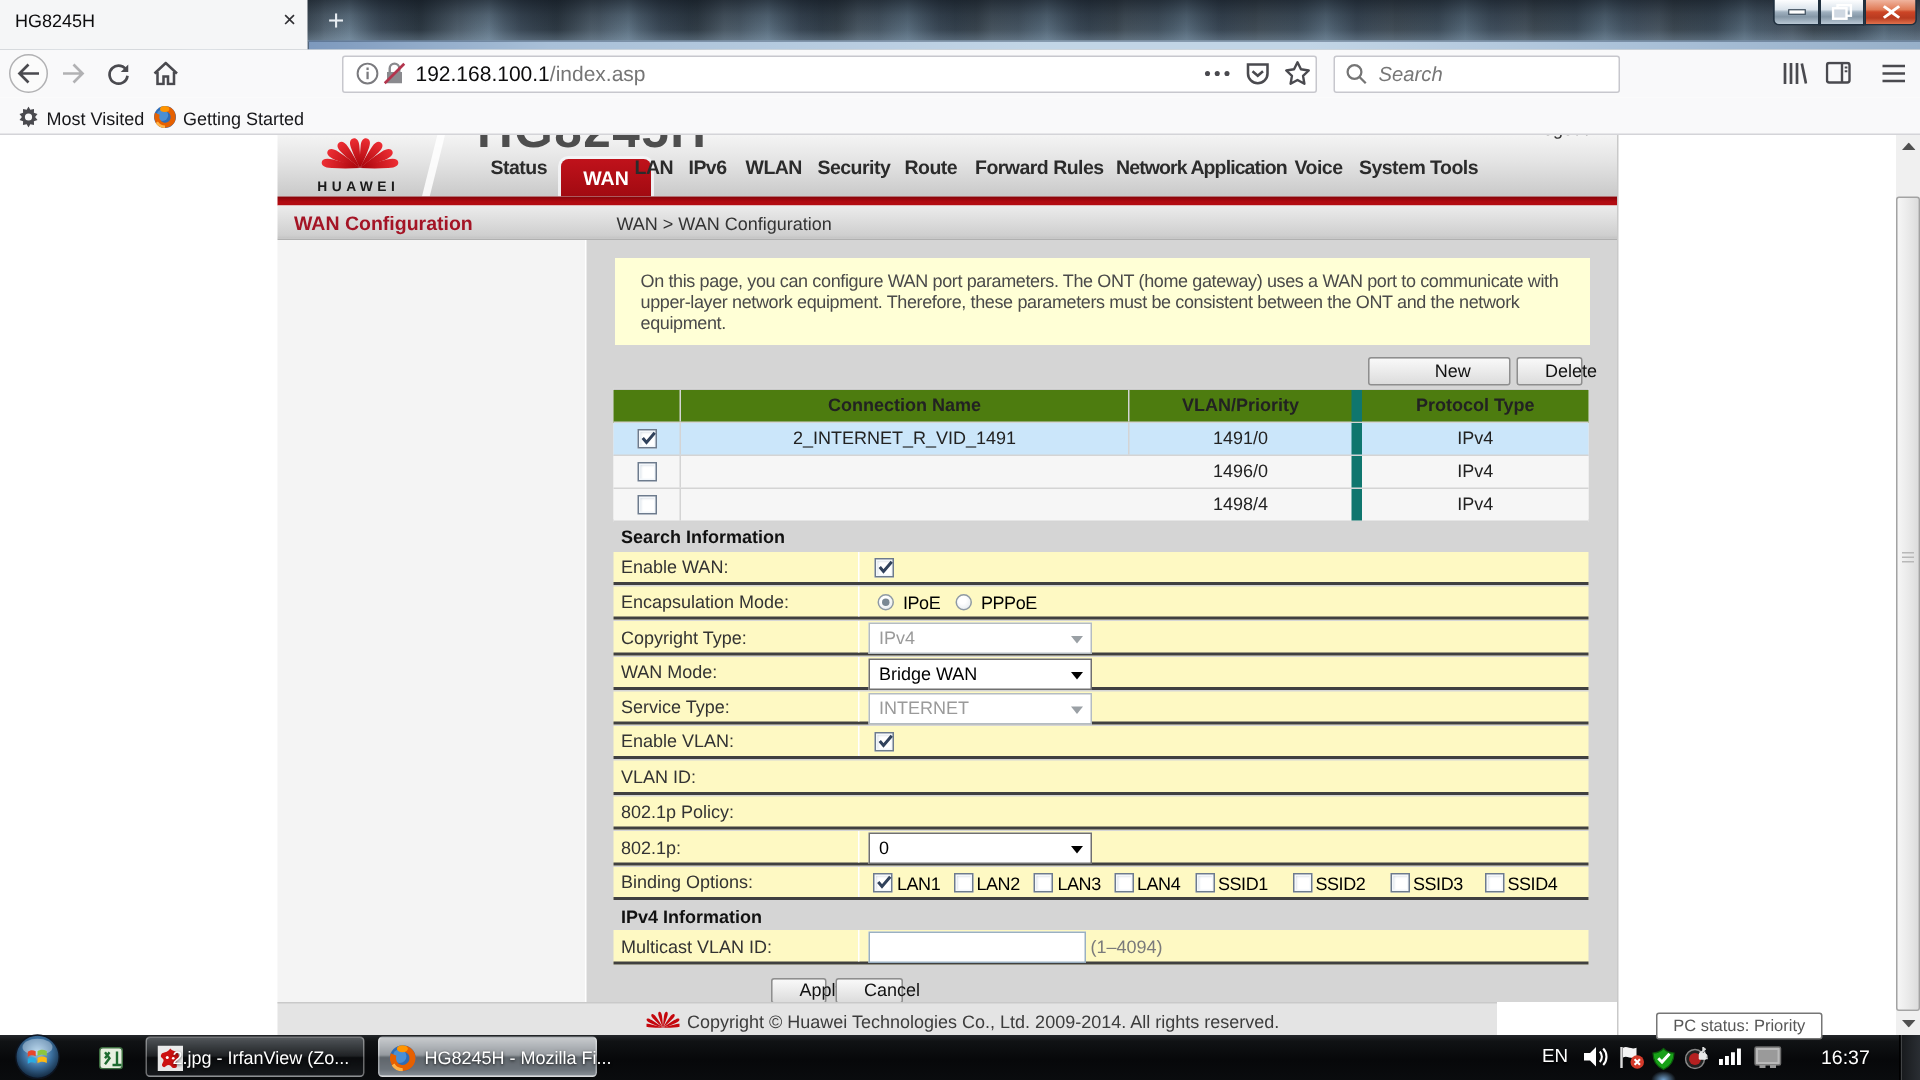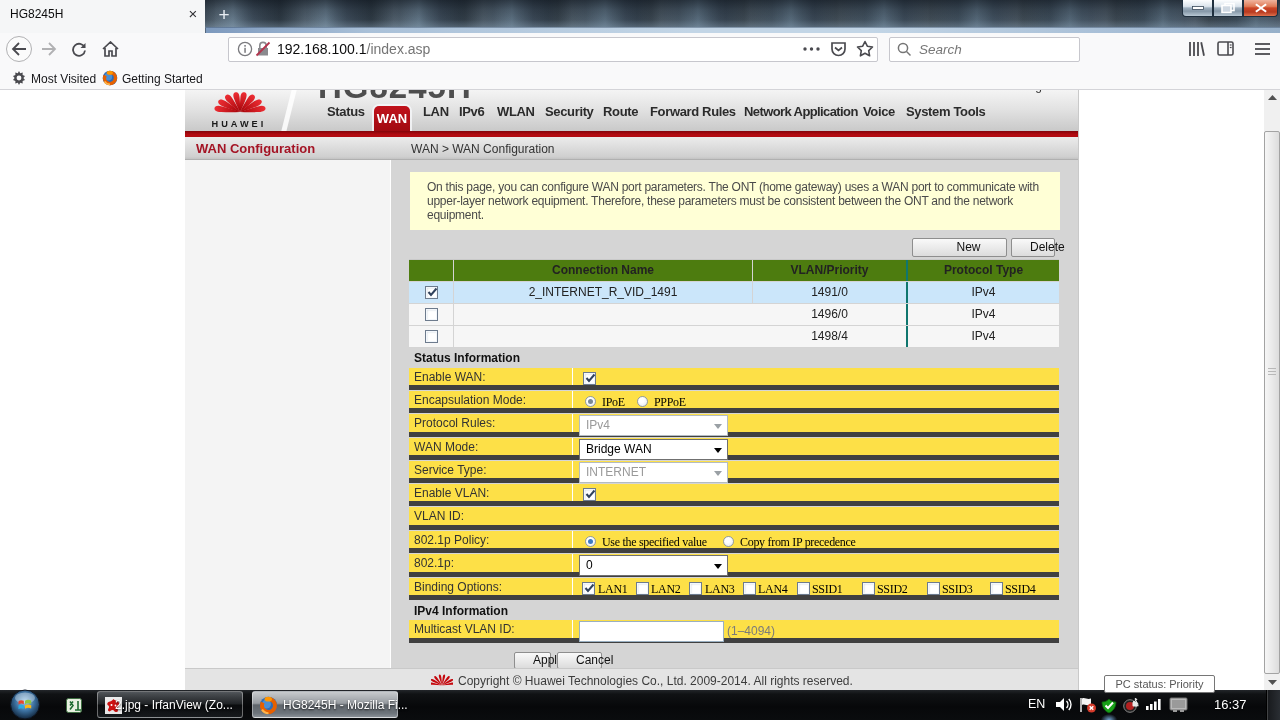--- a/index.html
+++ b/index.html
@@ -47,71 +47,71 @@
 .bmtext { font-size:12px; color:#17171a; top:72px; }
 
 
 #viewport { left:0; top:90px; width:1264px; height:600px; background:#fff; overflow:hidden; }
 
 #pageheader { left:185px; top:0; width:893px; height:41px; background:linear-gradient(180deg, #f4f4f4 0%, #e3e3e3 45%, #c9c9c9 100%); overflow:hidden; }
 #bigtitle { left:133px; top:-22px; font-size:33px; font-weight:bold; color:#4e4e4e; letter-spacing:1px; }
 #logout { left:837px; top:-11px; font-size:12px; color:#333; }
 #slash1 { left:101px; top:-5px; width:5px; height:55px; background:rgba(255,255,255,.85); transform:rotate(14deg); }
 .ptab { position:absolute; top:14px; font-size:13px; font-weight:bold; color:#2b2b2b; letter-spacing:-0.35px; }
-#wantab { position:absolute; left:189px; top:16px; width:36px; height:25px; background:linear-gradient(180deg,#c0121b,#a10a11); border-radius:5px 5px 0 0; color:#fff; font-weight:bold; font-size:13px; text-align:center; line-height:25px; box-shadow:0 0 0 2px rgba(244,246,248,.85); }
+#wantab { position:absolute; left:189px; top:16px; width:60px; height:25px; background:linear-gradient(180deg,#c0121b,#a10a11); border-radius:5px 5px 0 0; color:#fff; font-weight:bold; font-size:13px; text-align:center; line-height:25px; box-shadow:0 0 0 2px rgba(244,246,248,.85); }
 #redbar { left:185px; top:41px; width:893px; height:6px; background:linear-gradient(180deg,#83050a 0%, #9c070d 30%, #b20b11 60%, #b20b11 100%); }
 #band { left:185px; top:47px; width:893px; height:23px; background:linear-gradient(180deg,#ececec, #cfcfcf 90%, #c3c3c3); border-bottom:1px solid #b0b0b0; }
 #sidemenu { position:absolute; left:11px; top:4px; font-size:13px; font-weight:bold; color:#a41425; }
 #breadcrumb { position:absolute; left:226px; top:5px; font-size:12px; color:#333; }
 #sidebar { left:185px; top:70px; width:205px; height:508px; background:#f4f4f4; }
 #content { left:391px; top:70px; width:687px; height:508px; background:#d5d5d5; }
 
 #notice { position:absolute; left:19px; top:12px; width:650px; height:58px; background:#ffffd6; }
 #notice div { position:absolute; left:17px; top:8px; width:640px; font-size:12px; letter-spacing:-0.25px; line-height:14px; color:#4a4a4a; white-space:nowrap; }
 .gbtn { position:absolute; height:19px; background:linear-gradient(180deg,#f9f9f9,#e8e8e8 60%,#dcdcdc); border:1px solid #8e8e8e; font-size:12px; color:#111; text-align:center; border-radius:2px;padding-left:18px; }
 #btnNew { left:521px; top:78px; width:95px; line-height:17px; }
 #btnDel { left:620px; top:78px; width:44px; line-height:17px; }
 
 
 #ctable { position:absolute; left:18px; top:99px; width:650px; height:87px; background:#f6f6f6; border-top:1px solid #c9c9c9; }
 .trow { position:absolute; left:0; width:650px; height:22px; border-bottom:1px solid #d4d4d4; }
 .trow .c1 { position:absolute; left:0; width:45px; height:100%; border-right:1px solid #d4d4d4; }
 .trow .c2 { position:absolute; left:45px; width:299px; height:100%; border-right:1px solid #d4d4d4; text-align:center; }
-.trow .c3 { position:absolute; left:344px; width:155px; height:100%; border-right:2px solid #0f766e; text-align:center; }
+.trow .c3 { position:absolute; left:344px; width:155px; height:100%; border-right:7px solid #0f766e; text-align:center; }
 .trow .c4 { position:absolute; left:499px; width:151px; height:100%; text-align:center; }
 .trow div { font-size:12px; color:#222; line-height:21px; }
 #throw { top:0; background:#4d7c0f; }
 #throw div { font-weight:bold; }
 #trow1 { top:22px; background:#cbe6fa; }
 #trow2 { top:44px; background:#f6f6f6; }
 #trow3 { top:66px; background:#f6f6f6; }
 
 .sect { position:absolute; left:23px; font-size:12px; font-weight:bold; color:#111; }
 
 
 #form1 { position:absolute; left:18px; top:208px; width:650px; }
-.frow { position:absolute; left:0; width:650px; background:#fde047; border-bottom:5px solid #404040; }
+.frow { position:absolute; left:0; width:650px; background:#fef9c3; border-bottom:2px solid #404040; }
 .frow .lab { position:absolute; left:5px; top:50%; transform:translateY(-50%); font-size:12px; color:#333; }
 .frow .fld { position:absolute; left:163px; right:0; top:0; height:100%; border-left:1px solid #fff; }
 
 
 .cb { position:absolute; width:13px; height:13px; background:#fff; border:1px solid #6d7b8d; box-shadow:inset 0 0 0 1px #f3f7fb, inset 1px 1px 2px #c3cdd8; }
 .cb.chk svg { position:absolute; left:0px; top:-1px; }
 .rad { position:absolute; width:11px; height:11px; border-radius:50%; border:1px solid #8f9aa5; background:radial-gradient(circle at 40% 35%, #fff 30%, #dfe5ea); }
 .rad.sel::after { content:""; position:absolute; left:2px; top:2px; width:5px; height:5px; border-radius:50%; background:#7a8894; }
 .rad.selb::after { content:""; position:absolute; left:2px; top:2px; width:5px; height:5px; border-radius:50%; background:#3d7ac2; }
 .dd { position:absolute; width:149px; height:21px; background:#fff; border:1px solid #707070; font-size:12px; color:#000; line-height:19px; padding-left:6px; }
 .dd.dis { border:1px solid #b4bcc2; color:#9a9a9a; }
 .dd .arr { position:absolute; right:5px; top:8px; width:0; height:0; border-left:4px solid transparent; border-right:4px solid transparent; border-top:5px solid #000; }
 .dd.dis .arr { border-top-color:#9aa0a5; }
 .ti { position:absolute; width:145px; height:21px; background:#fff; border:1px solid #9ab0c2; font-size:12px; color:#000; line-height:19px; padding-left:6px; }
 .hint { position:absolute; font-size:12px; color:#7b7b7b; }
-.fldtext { position:absolute; font-size:12px; letter-spacing:-0.3px; color:#000;font-family:Liberation Serif, serif; }
-
-#footer { left:185px; top:578px; width:893px; height:22px; background:#e4e4e4; border-top:1px solid #c9c9c9;padding-left:20px; }
+.fldtext { position:absolute; font-size:12px; letter-spacing:-0.3px; color:#000; }
+
+#footer { left:185px; top:578px; width:813px; height:22px; background:#e4e4e4; border-top:1px solid #c9c9c9;padding-left:20px; }
 #footer .ctext { position:absolute; left:273px; top:5px; font-size:12px; color:#3c3c3c; }
 
 
 #scrollbar { left:1264px; top:90px; width:16px; height:600px; background:#f0f0f0; }
 #sthumb { position:absolute; left:0px; top:41px; width:16px; height:543px; background:linear-gradient(90deg,#f6f6f6,#eaeaea 50%,#dcdcdc); border:1px solid #a3a3a3; border-radius:2px; }
 
 
 #tooltip { left:1104px; top:675px; width:111px; height:18px; background:#fff; border:1px solid #767676; border-radius:2px; font-size:11px; color:#575757; text-align:center; line-height:17px; z-index:60; }
 
 
@@ -310,21 +310,21 @@
         </div>
         <div class="trow" id="trow3">
           <div class="c1">
               <span class="cb" style="left:16px;top:4px"></span>
             </div>
           <div class="c3">1498/4</div>
           <div class="c4">IPv4</div>
         </div>
       </div>
 
-      <div class="sect" style="top:191px">Status Information</div>
+      <div class="sect" style="top:191px">Search Information</div>
 
       <div id="form1">
         <div class="frow" style="top:0; height:22px">
           <div class="lab">Enable WAN:</div>
           <div class="fld">
               <span class="cb chk" style="left:10px;top:4px">
                 <svg width="13" height="13" viewBox="0 0 13 13">
                   <path d="M2.5 6 L5 9 L10.5 2.5" stroke="#31425c" stroke-width="2" fill="none"></path>
                 </svg>
               </span>
@@ -333,21 +333,21 @@
         <div class="frow" style="top:23px; height:22px">
           <div class="lab">Encapsulation Mode:</div>
           <div class="fld">
             <span class="rad sel" style="left:12px;top:5px"></span>
               <span class="fldtext" style="left:29px;top:4px">IPoE</span>
             <span class="rad" style="left:64px;top:5px"></span>
               <span class="fldtext" style="left:81px;top:4px">PPPoE</span>
           </div>
         </div>
         <div class="frow" style="top:46px; height:23px">
-          <div class="lab">Protocol Rules:</div>
+          <div class="lab">Copyright Type:</div>
           <div class="fld">
               <span class="dd dis" style="left:6px;top:1px">IPv4<span class="arr"></span></span>
             </div>
         </div>
         <div class="frow" style="top:70px; height:22px">
           <div class="lab">WAN Mode:</div>
           <div class="fld">
               <span class="dd" style="left:6px;top:1px">Bridge WAN<span class="arr"></span></span>
             </div>
         </div>
@@ -365,26 +365,20 @@
                   <path d="M2.5 6 L5 9 L10.5 2.5" stroke="#31425c" stroke-width="2" fill="none"></path>
                 </svg>
               </span>
             </div>
         </div>
         <div class="frow" style="top:139px; height:23px">
           <div class="lab">VLAN ID:</div>
         </div>
         <div class="frow" style="top:163px; height:22px">
           <div class="lab">802.1p Policy:</div>
-          <div class="fld">
-            <span class="rad sel selb" style="left:12px;top:5px"></span>
-              <span class="fldtext" style="left:29px;top:4px">Use the specified value</span>
-            <span class="rad" style="left:150px;top:5px"></span>
-              <span class="fldtext" style="left:167px;top:4px">Copy from IP precedence</span>
-          </div>
         </div>
         <div class="frow" style="top:186px; height:23px">
           <div class="lab">802.1p:</div>
           <div class="fld">
               <span class="dd" style="left:6px;top:1px">0<span class="arr"></span></span>
             </div>
         </div>
         <div class="frow" style="top:210px; height:22px">
           <div class="lab">Binding Options:</div>
           <div class="fld">

